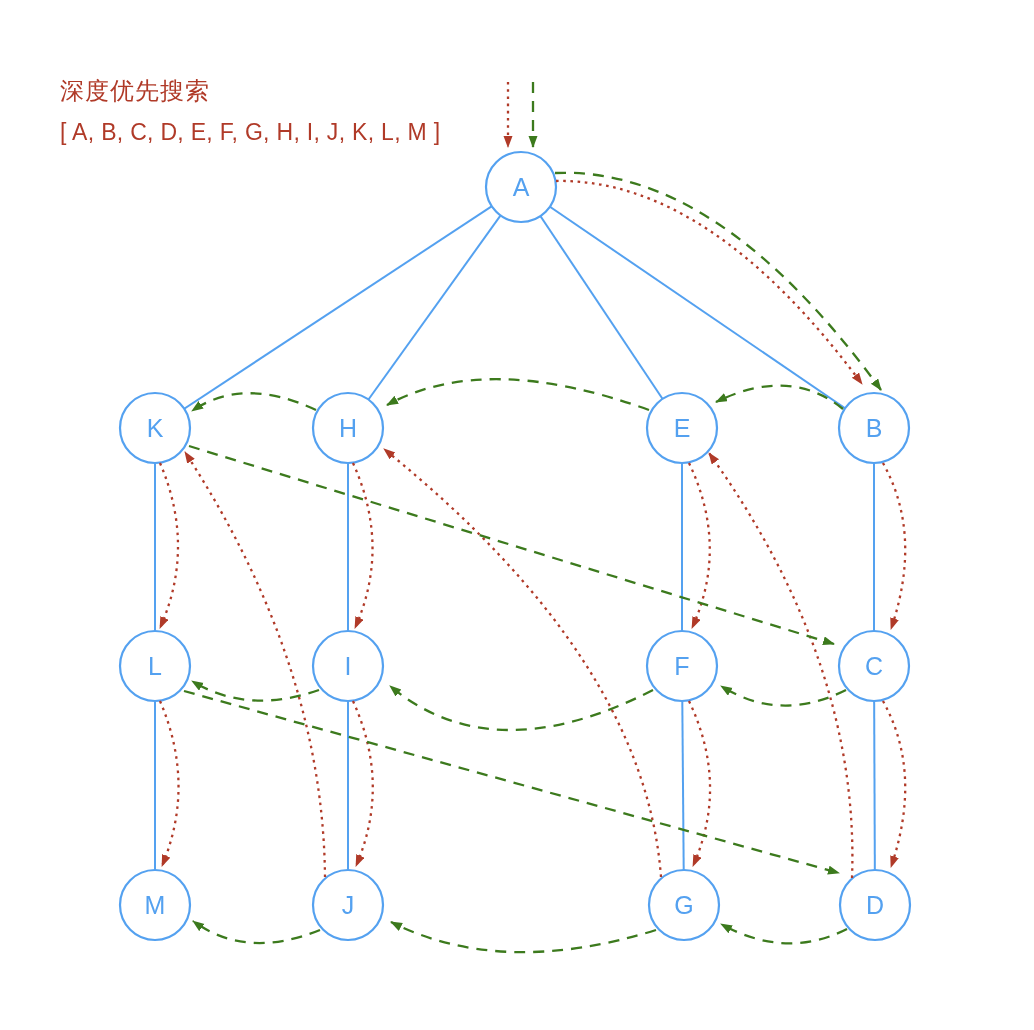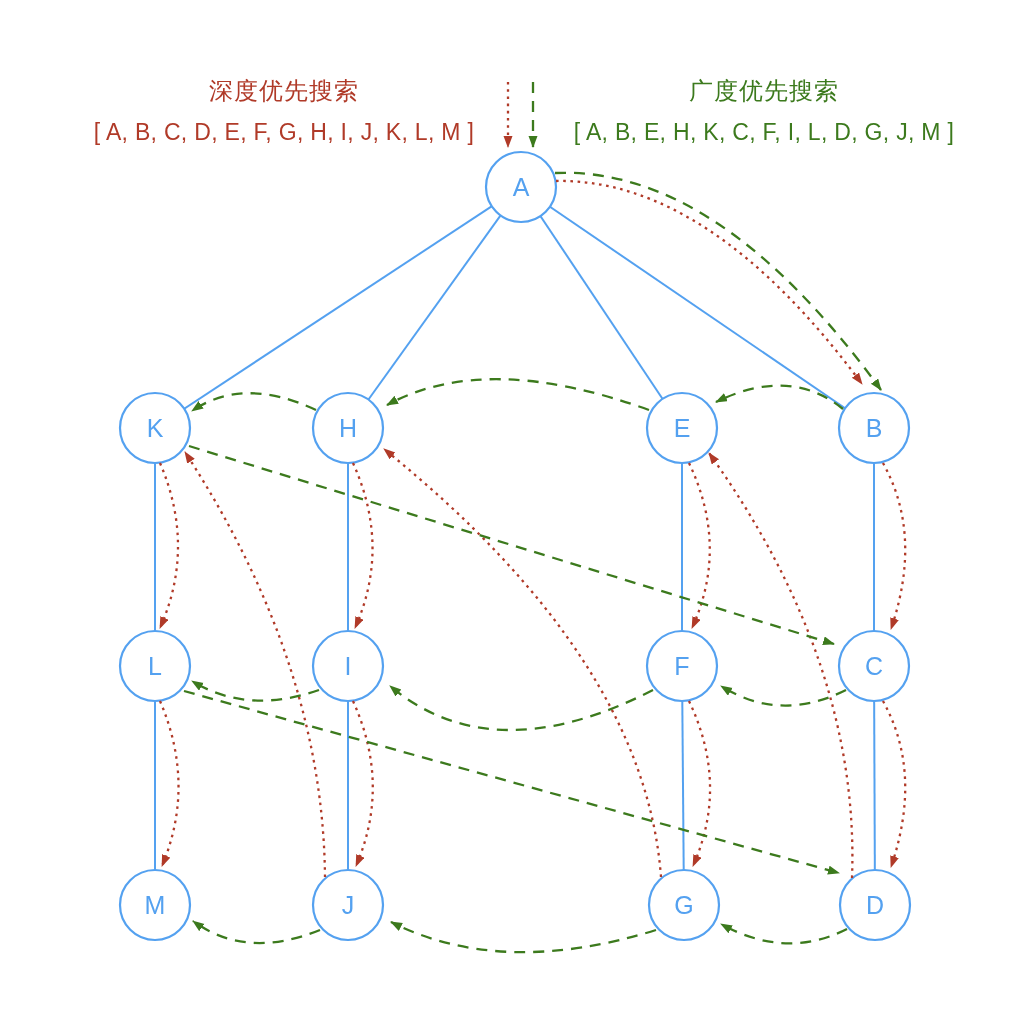--- a/index.html
+++ b/index.html
@@ -6,44 +6,39 @@
   .stage {
     position: relative;
     width: 1034px;
     height: 1030px;
     background: #ffffff;
     overflow: hidden;
     font-family: "Liberation Sans", "DejaVu Sans", sans-serif;
   }
   .legend {
     position: absolute;
-    text-align: center;
     line-height: 1.28;
     user-select: none;
   }
   .legend-dfs { left: 60px;  top: 76px; width: 448px; }
   .legend-bfs { left: 540px; top: 76px; width: 448px; }
   .legend-title { font-size: 24px; letter-spacing: 1px; }
   .legend-order { font-size: 23px; margin-top: 11px; letter-spacing: 0.3px; }
   svg { position: absolute; left: 0; top: 0; display: block; }
 </style>
 </head>
 <body>
 
 <div class="stage">
 
   <div class="legend legend-dfs" style="color: rgb(176, 58, 40);">
     <div class="legend-title">深度优先搜索</div>
     <div class="legend-order">[ A, B, C, D, E, F, G, H, I, J, K, L, M ]</div>
   </div>
 
-  <div class="legend legend-bfs" style="color: rgb(60, 122, 29);">
-    <div class="legend-title">广度优先搜索</div>
-    <div class="legend-order">[ A, B, E, H, K, C, F, I, L, D, G, J, M ]</div>
-  </div>
 
   <svg id="graph" viewBox="0 0 1034 1030" width="1034" height="1030" xmlns="http://www.w3.org/2000/svg">
       <defs>
         <marker id="arrow-dfs" markerWidth="13" markerHeight="10" refX="11" refY="4.5" orient="auto" markerUnits="userSpaceOnUse">
           <path d="M0,0 L12,4.5 L0,9 Z" fill="#b03a28"></path>
         </marker>
         <marker id="arrow-bfs" markerWidth="13" markerHeight="10" refX="11" refY="4.5" orient="auto" markerUnits="userSpaceOnUse">
           <path d="M0,0 L12,4.5 L0,9 Z" fill="#3c7a1d"></path>
         </marker>
       </defs>

